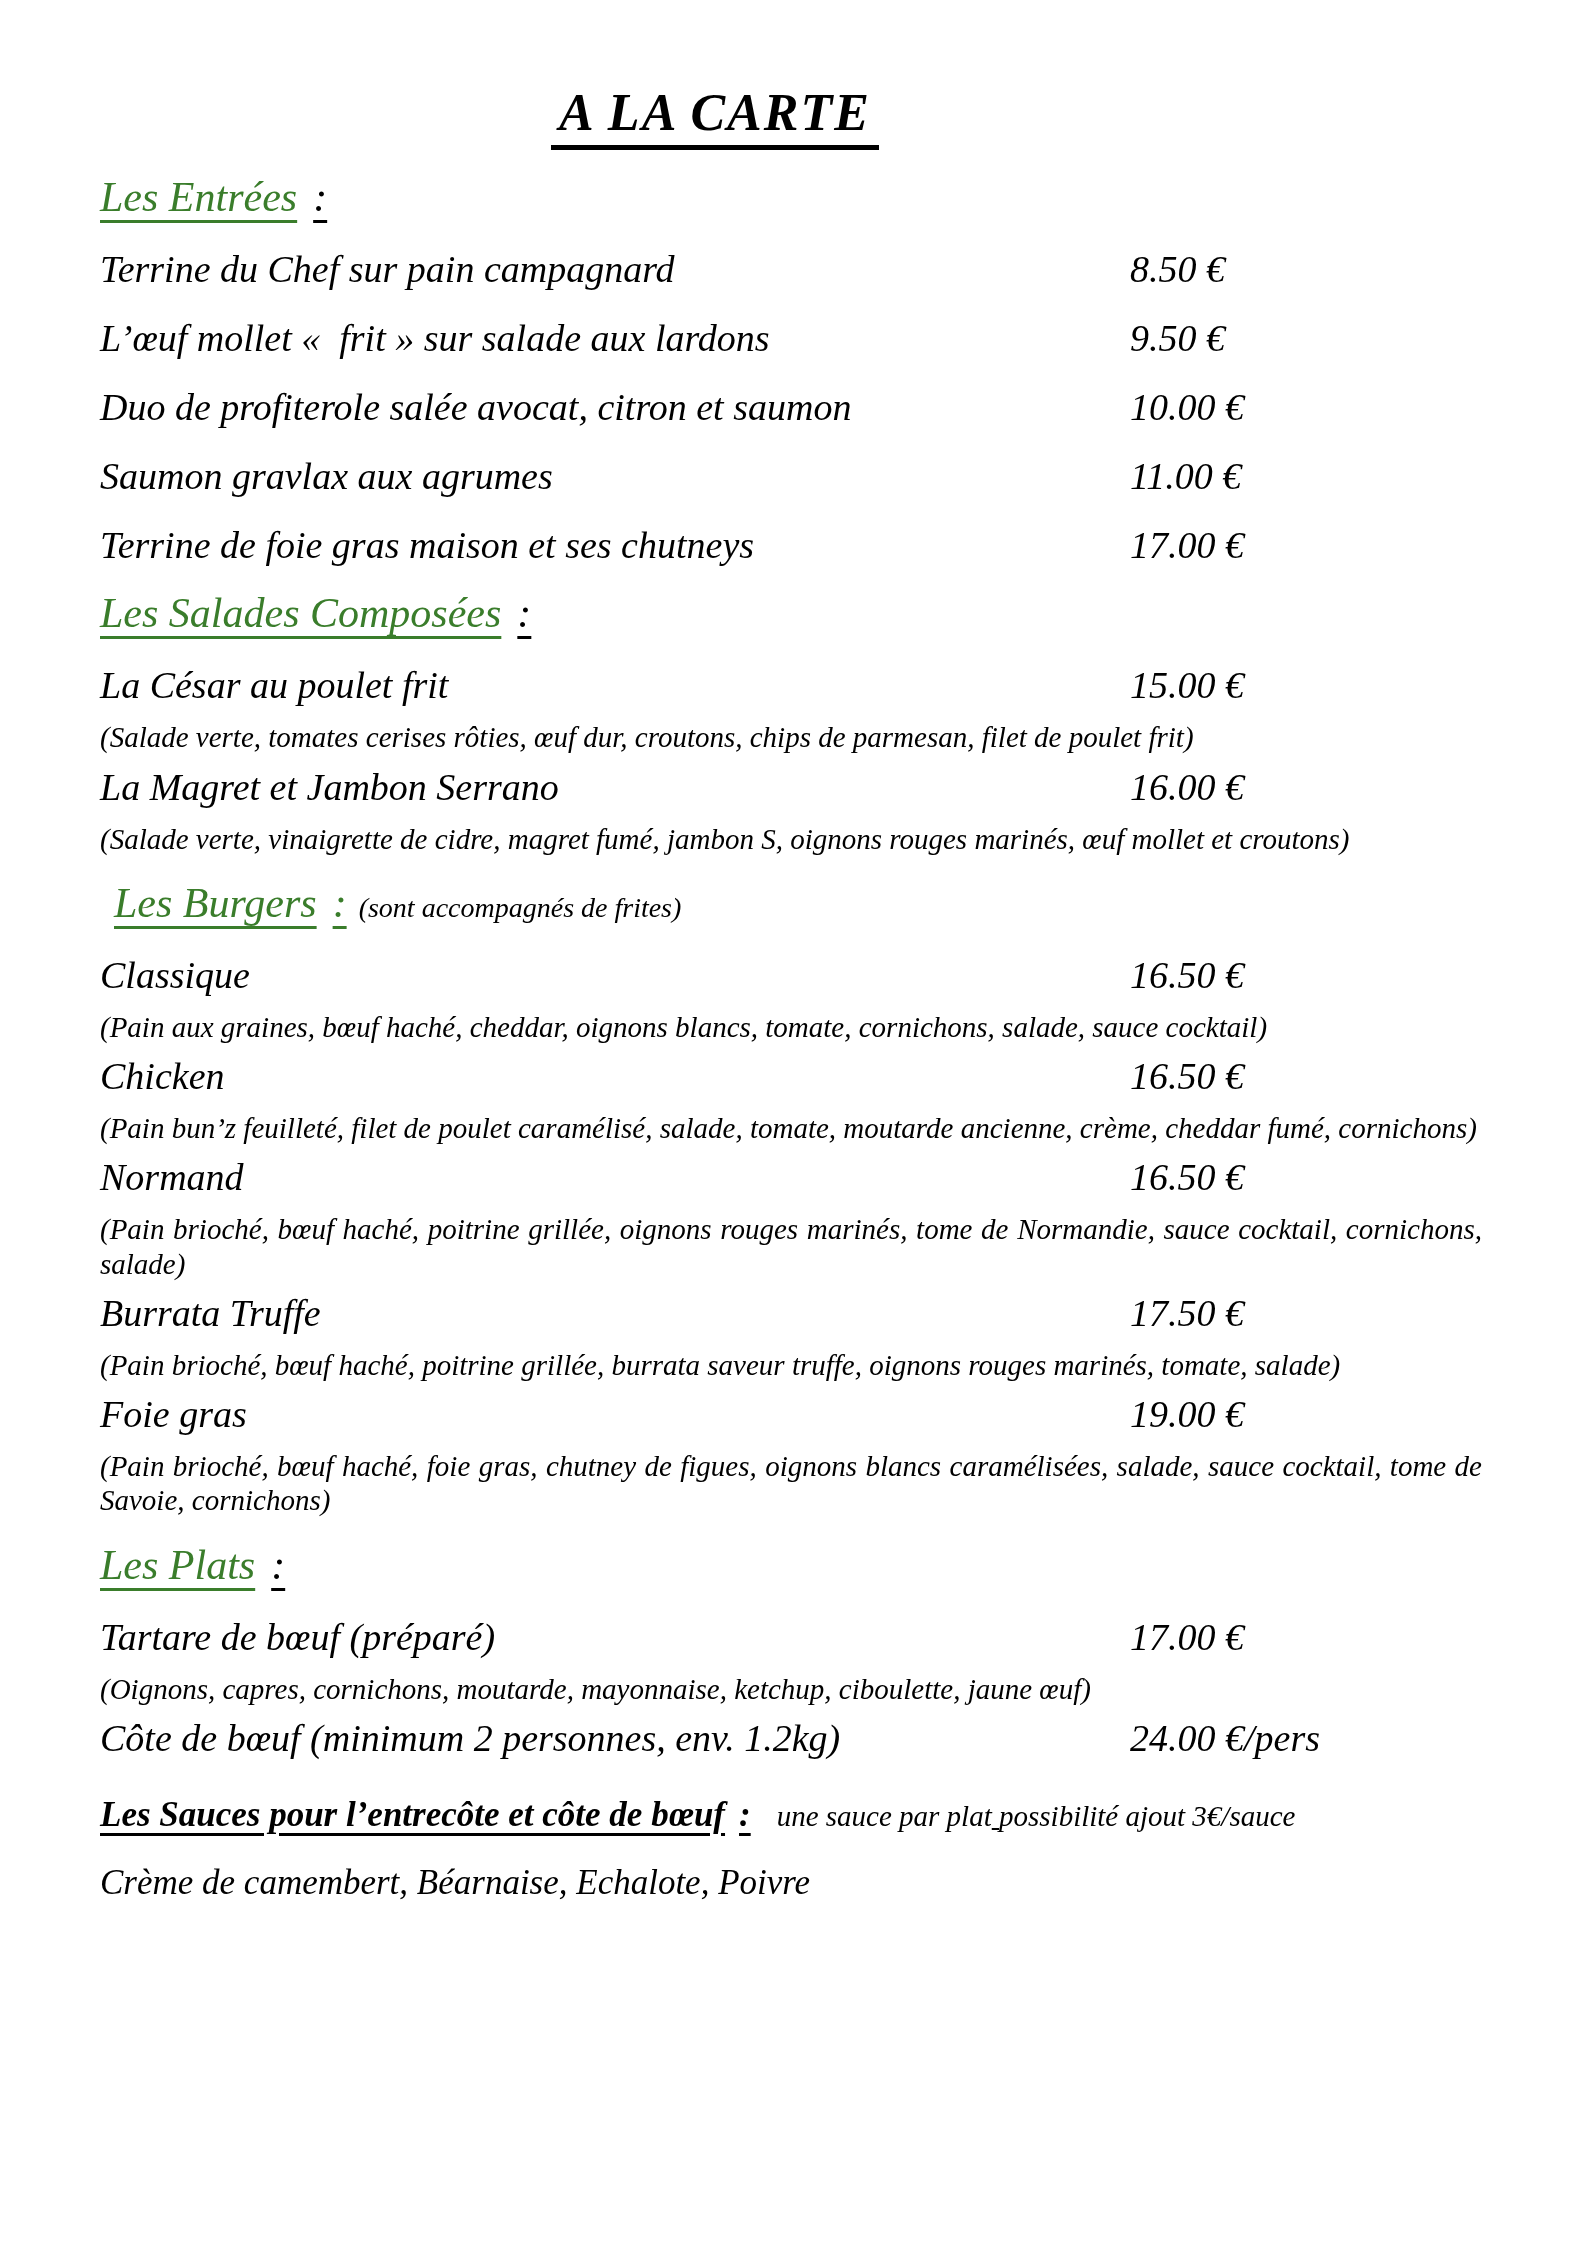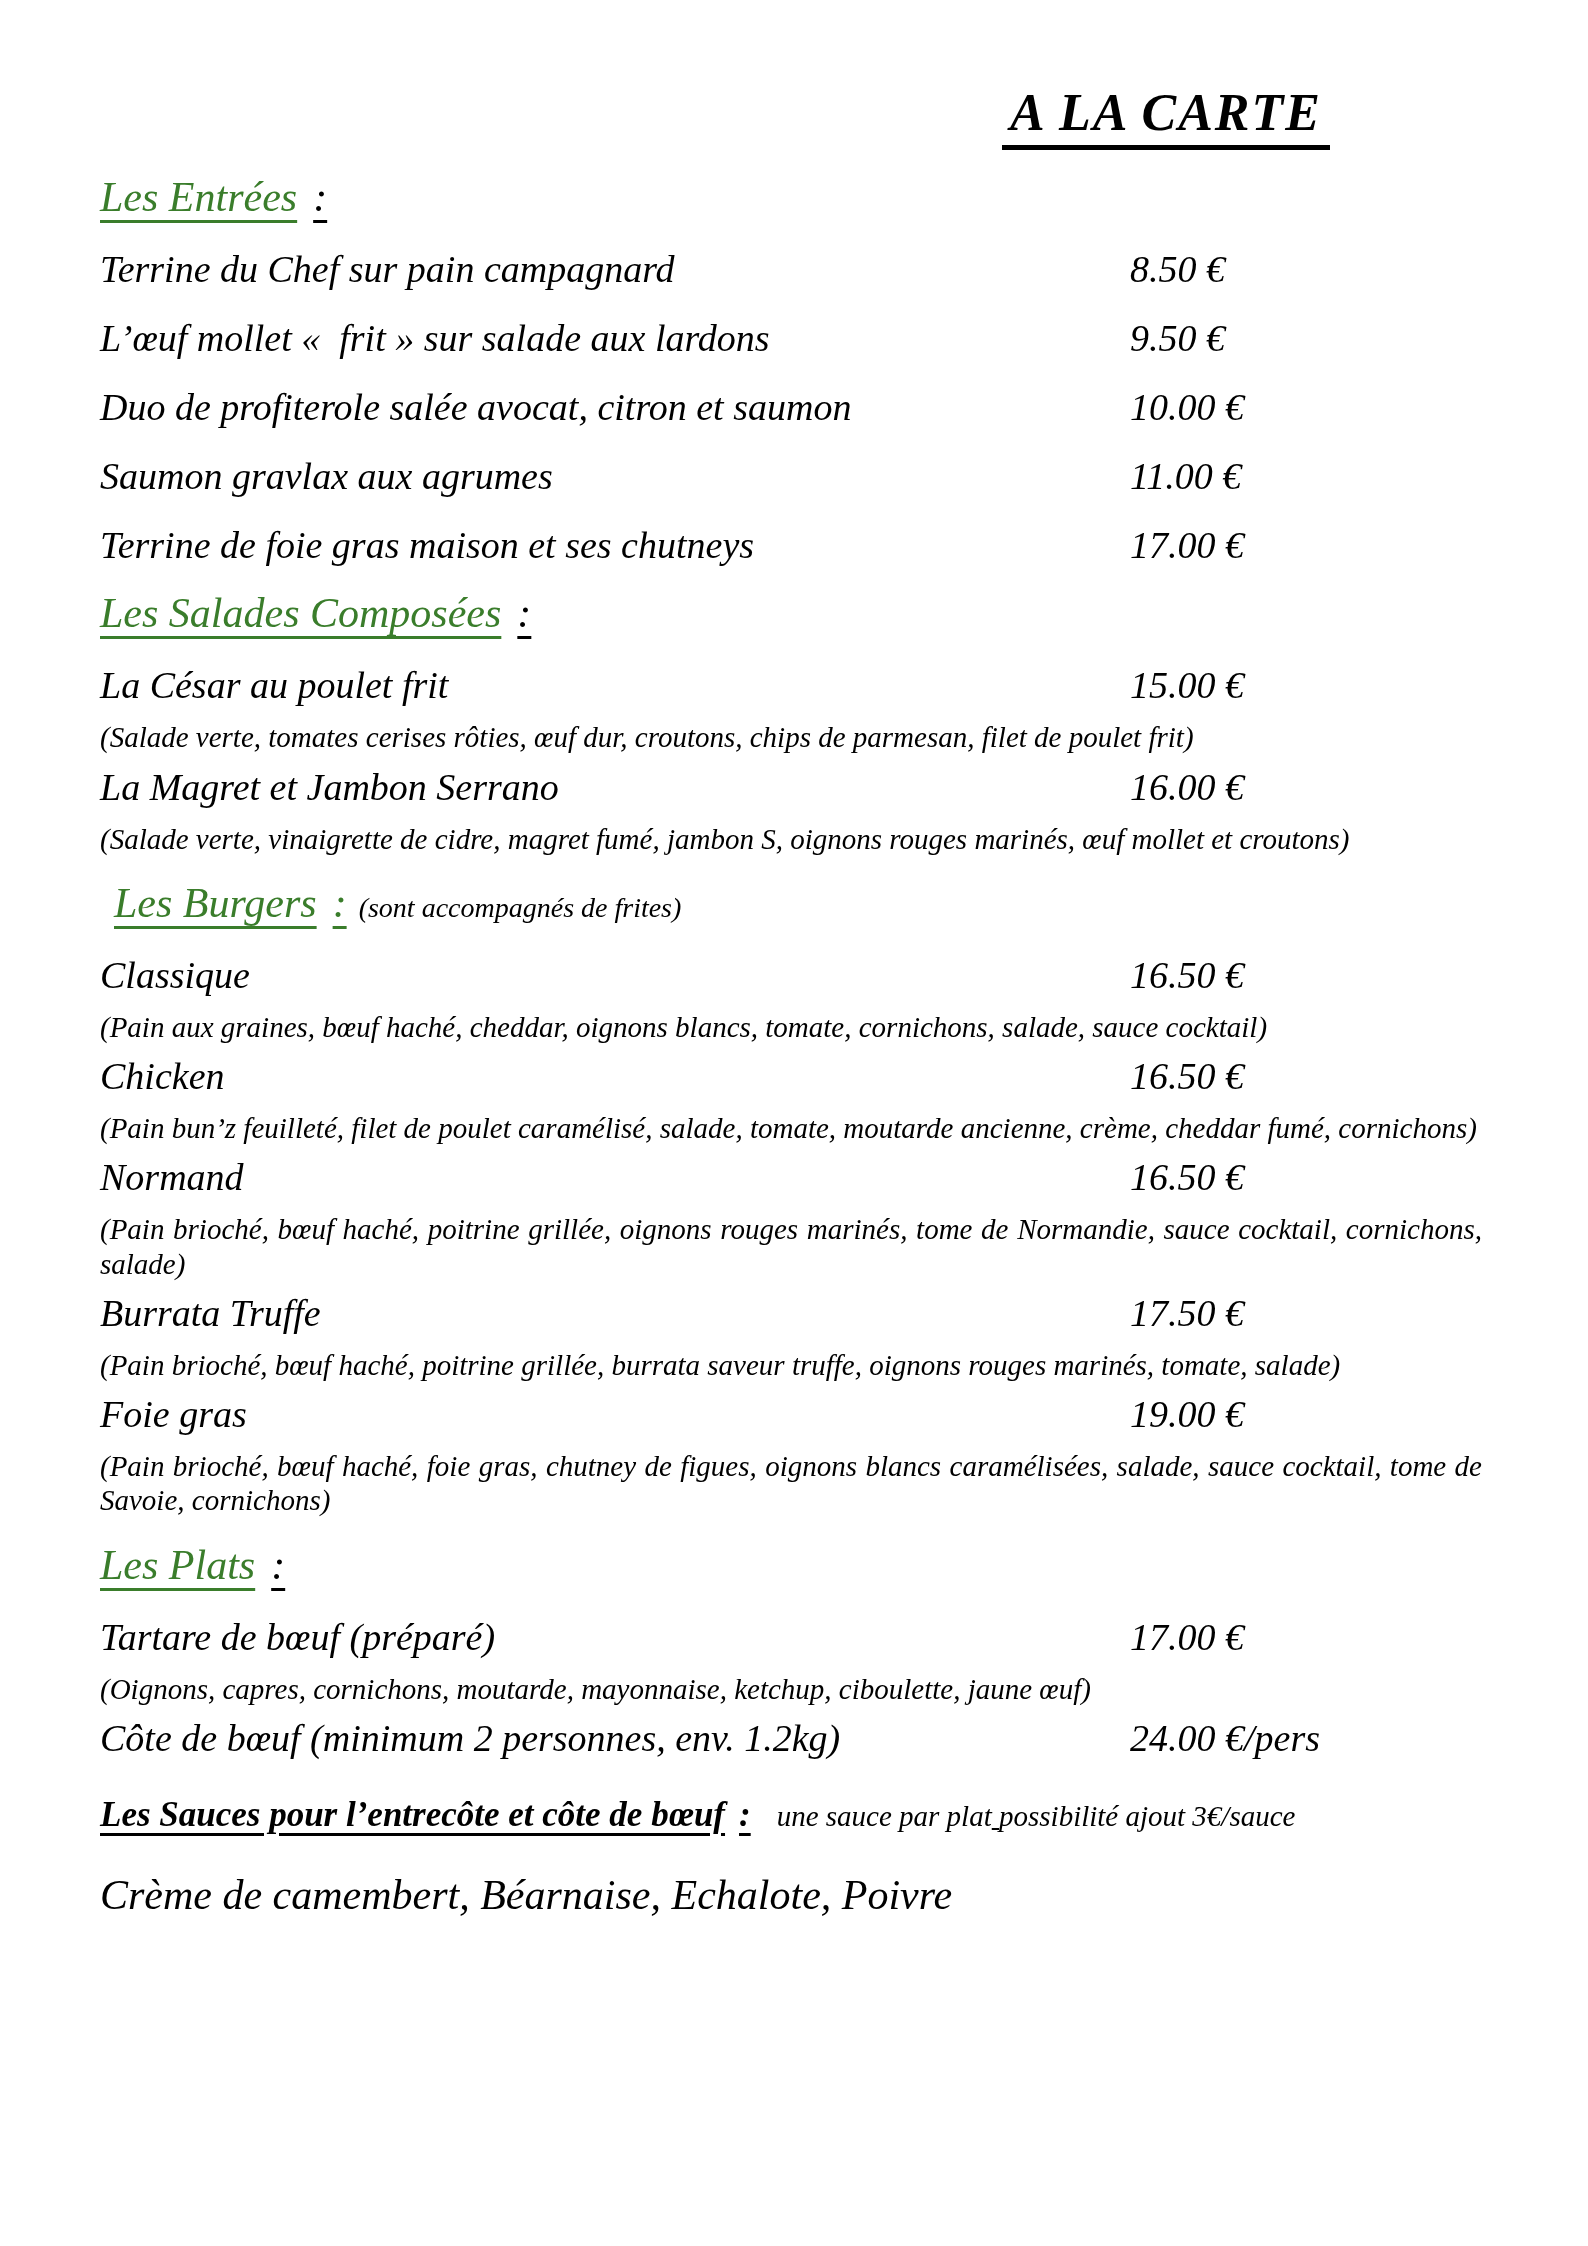--- a/index.html
+++ b/index.html
@@ -7,21 +7,21 @@
   html, body { margin: 0; padding: 0; }
   body {
     width: 1588px; height: 2246px;
     background: #ffffff; color: var(--ink);
     font-family: "Liberation Serif", serif;
     font-style: italic;
     overflow: hidden;
   }
   .page { width: 100%; height: 100%; padding: 0 98px 0 100px; }
 
-  .title-wrap { width: 1230px; text-align: right; padding-top: 84px; }
+  .title-wrap { width: 1230px; text-align: center; padding-top: 84px; }
   .title {
     display: inline-block;
     font-size: 52px; font-weight: 700; line-height: 1.1;
     letter-spacing: 2px;
     border-bottom: 5px solid var(--ink);
     padding: 0 8px 4px 8px;
   }
 
   .sec { margin-top: 24px; font-size: 42px; line-height: 1.12; }
   .sec.indent { padding-left: 14px; }
@@ -55,21 +55,21 @@
   .sauces-h, .sauces-colon {
     font-weight: 700;
     text-decoration: underline;
     text-decoration-thickness: 3px;
     text-underline-offset: 7px;
   }
   .sauces-colon { margin-left: 14px; }
   .s-note { font-size: 29px; }
   .s-note.first { margin-left: 26px; text-align: right; }
   .underline-space { text-decoration: underline; white-space: pre; }
-  .sauces-list { margin-top: 36px; font-size: 42px; }
+  .sauces-list { margin-top: 28px; font-size: 35px; }
 </style>
 </head>
 <body>
 
 <div class="page">
 
   <div class="title-wrap">
     <span class="title">A LA CARTE</span>
   </div>
 

